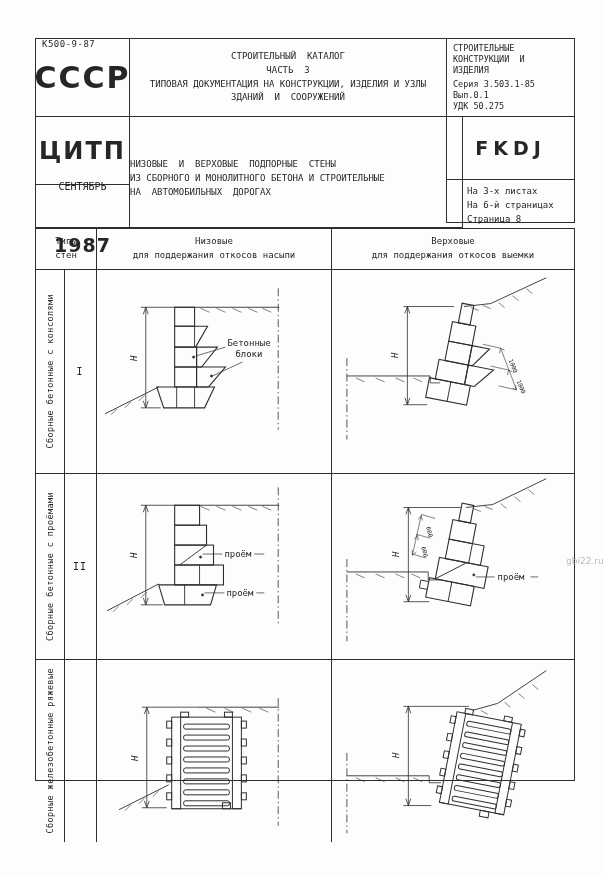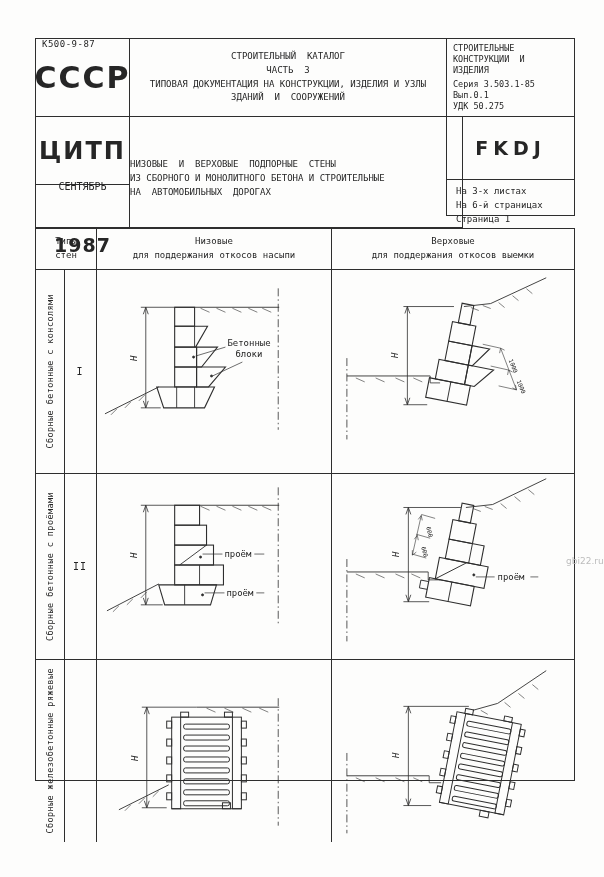--- a/index.html
+++ b/index.html
@@ -20,21 +20,21 @@
   .c-class{left:411px;top:0;width:129px;height:79px;align-items:flex-start;justify-content:flex-start;padding:4px 6px;}
   .c-class .tw{text-align:left;line-height:1.3;font-size:8.5px;}
   .c-citp{left:0;top:78px;width:95px;height:69px;}
   .c-citp span{font-size:24px;letter-spacing:2px;}
   .c-title{left:94px;top:78px;width:334px;height:112px;align-items:flex-start;padding-top:14px;}
   .c-fkdj{left:411px;top:78px;width:129px;height:64px;}
   .c-fkdj span{font-size:19px;letter-spacing:5px;}
   .c-date{left:0;top:146px;width:95px;height:44px;}
   .c-date .m{font-size:10px;margin-top:23px;}
   .c-date .y{font-size:19px;letter-spacing:1px;margin-top:39px;}
-  .c-sheets{left:411px;top:141px;width:129px;height:37px;align-items:flex-start;justify-content:flex-start;padding:5px 9px;}
+  .c-sheets{left:411px;top:141px;width:129px;height:44px;align-items:flex-start;justify-content:flex-start;padding:5px 20px;}
   .c-sheets .tw{text-align:left;}
   
   .mtable{left:35px;top:228px;width:540px;height:553px;border:1px solid #2e2e2e;box-sizing:border-box;}
   .vline,.hline{position:absolute;background:#2e2e2e;}
   .mcell{position:absolute;box-sizing:border-box;display:flex;align-items:center;justify-content:center;}
   .vertlbl{writing-mode:vertical-rl;transform:rotate(180deg);font-size:8.5px;letter-spacing:0.4px;white-space:nowrap;}
   .typelbl{font-size:10px;letter-spacing:1px;}
   svg{display:block;}
   svg text{font-family:"DejaVu Sans Mono",monospace;fill:#262626;}
   .wm{left:566px;top:556px;font-size:9px;color:#bcbcbc;font-family:"DejaVu Sans",sans-serif;}
@@ -83,21 +83,21 @@
     </div>
 
     <div class="cell c-date col">
       <div class="tw m">СЕНТЯБРЬ</div>
       <div class="big y">1987</div>
     </div>
 
     <div class="cell c-sheets col">
       <div class="tw">На 3-х листах</div>
       <div class="tw">На 6-й страницах</div>
-      <div class="tw">Страница 1</div>
+      <div class="tw">Страница 8</div>
     </div>
   </div>
 
   <div class="abs mtable">
 
     <div class="vline" style="left:60px;top:0;width:1px;height:613px"></div>
     <div class="vline" style="left:295px;top:0;width:1px;height:613px"></div>
     <div class="vline" style="left:28px;top:40px;width:1px;height:573px"></div>
     <div class="hline" style="left:0;top:40px;width:538px;height:1px"></div>
     <div class="hline" style="left:0;top:244px;width:538px;height:1px"></div>

